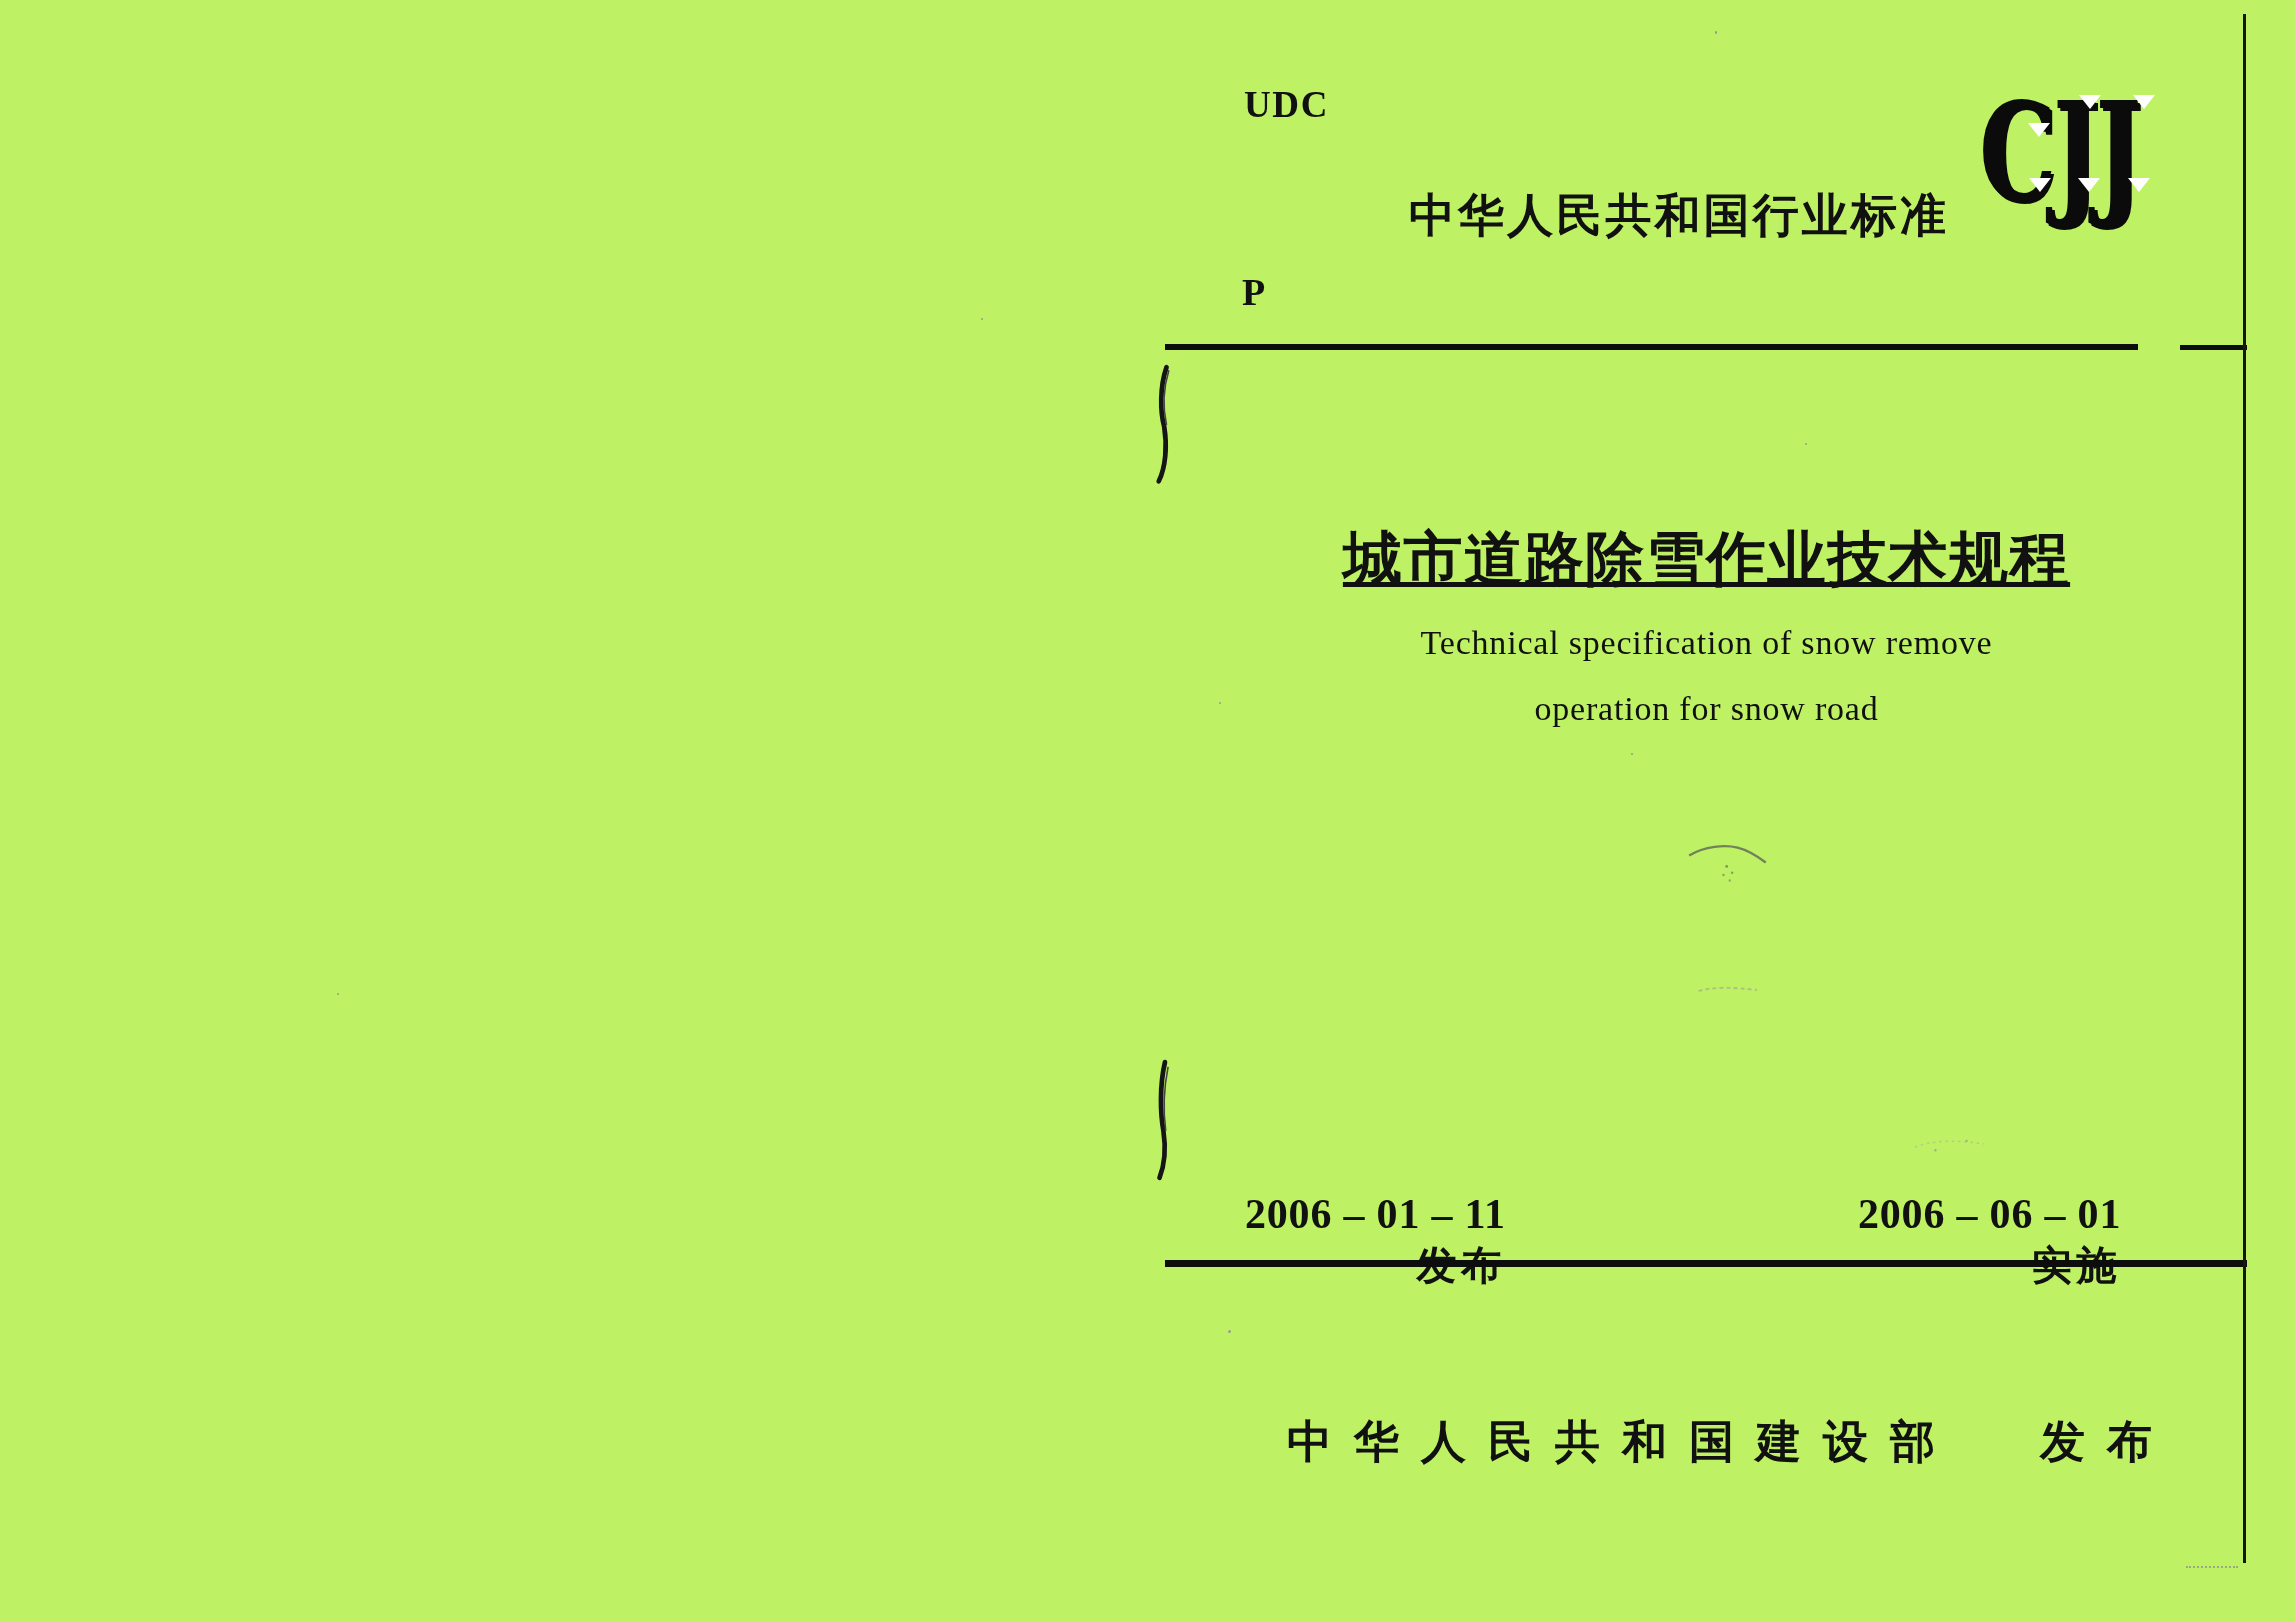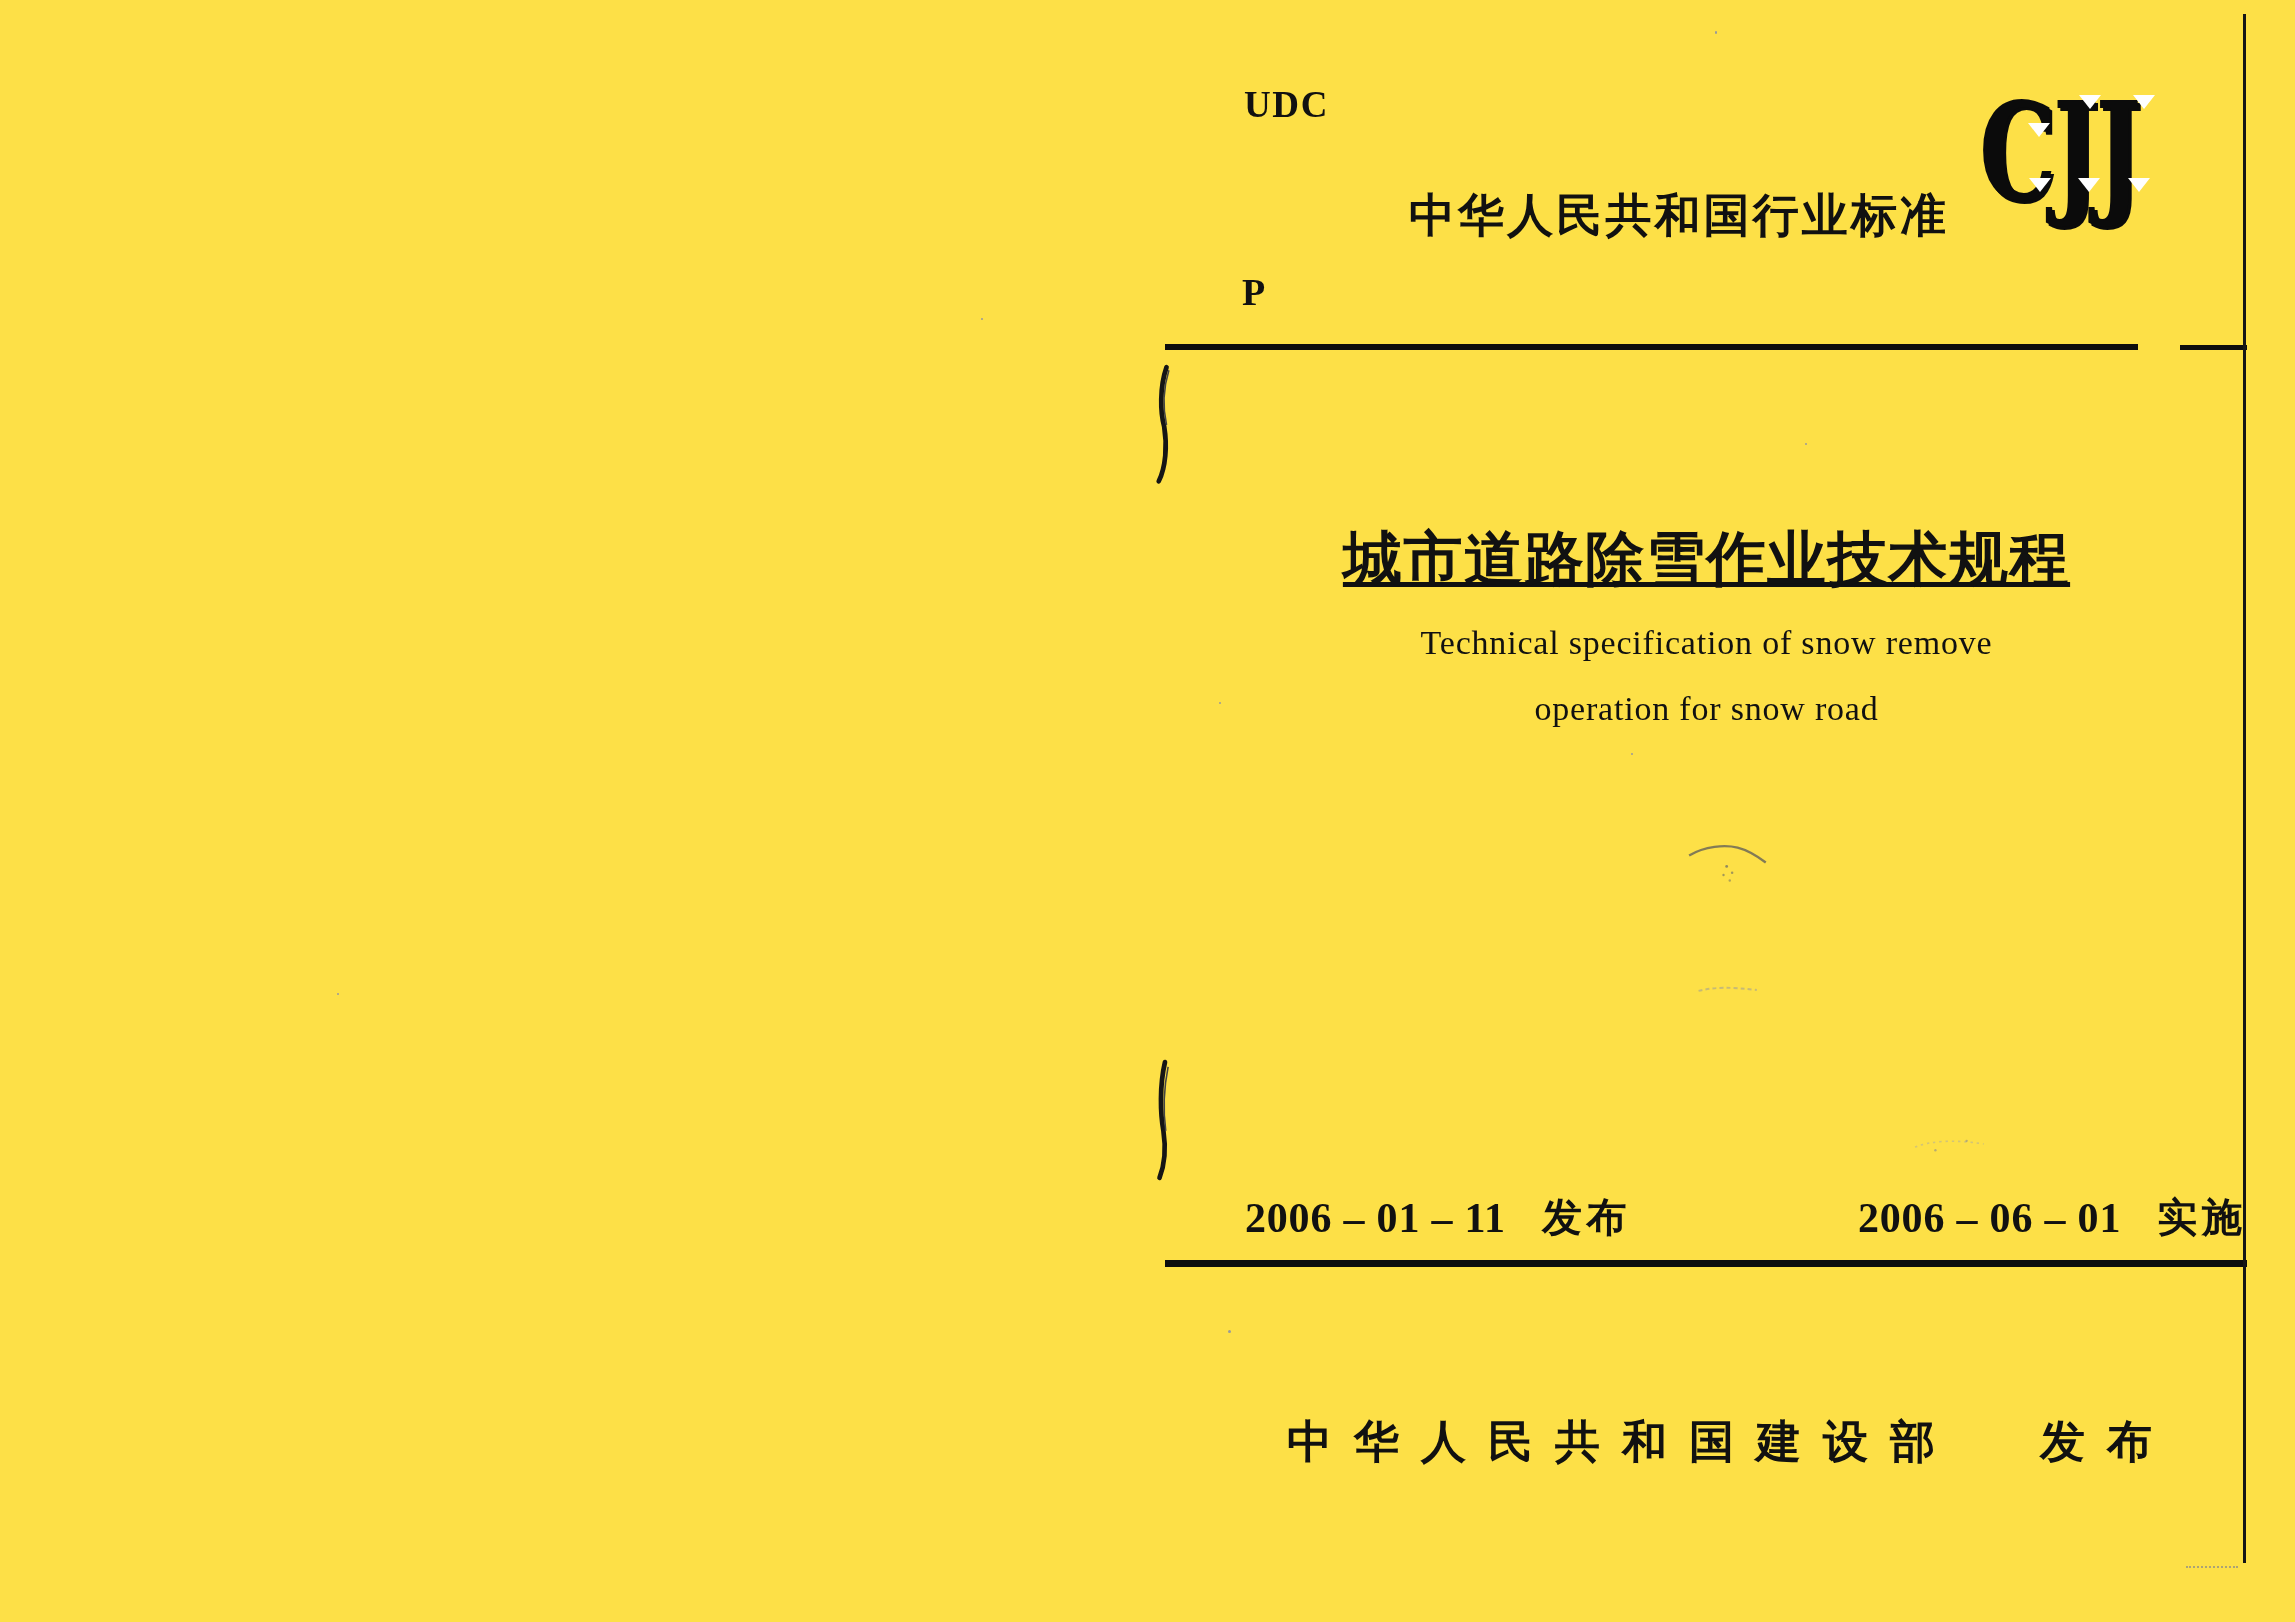--- a/index.html
+++ b/index.html
@@ -1,20 +1,20 @@
 <!DOCTYPE html>
 <html style="font-size:12.6px"><head>
 <meta charset="utf-8">
 <style>
   * { margin: 0; padding: 0; box-sizing: border-box; }
   html, body { width: 2295px; height: 1623px; background: #fff; overflow: hidden; }
   .page {
     position: relative;
     width: 2295px; height: 1623px;
-    background: #fde047;
+    background: #bef264;
     font-family: "Liberation Serif", serif;
     color: #111;
   }
   .abs { position: absolute; }
 
   
   .udc {
     left: 1244px; top: 83px;
     font: bold 37px "Liberation Serif", serif;
     letter-spacing: 1.6px;
@@ -70,21 +70,21 @@
     font: bold 59px "Liberation Serif", serif;
     letter-spacing: 1.6px;
     white-space: nowrap;
     text-decoration: underline;
   }
   .title-en { font: normal 34px "Liberation Serif", serif; letter-spacing: 0.8px; margin-top: 26px; }
   .title-en1 { top: 598px; }
   .title-en2 { top: 664px; }
 
   
-  .date-group { top: 1190px; display: flex; align-items: center; white-space: nowrap; }
+  .date-group { top: 1190px; display: flex; align-items: flex-end; white-space: nowrap; flex-direction: column; }
   .date-left  { left: 1245px; }
   .date-right { left: 1846px; margin-left: 12px; }
   .date-num   { font: bold 42px "Liberation Serif", serif; letter-spacing: 0.8px; }
   .date-label { font: bold 40px "Liberation Sans", sans-serif; margin-left: 36px; letter-spacing: 4.7px; }
 
   
   .footer-row {
     left: 1287px; top: 1381px; width: 887px;
     display: flex; justify-content: space-between; align-items: baseline;
     white-space: nowrap;

